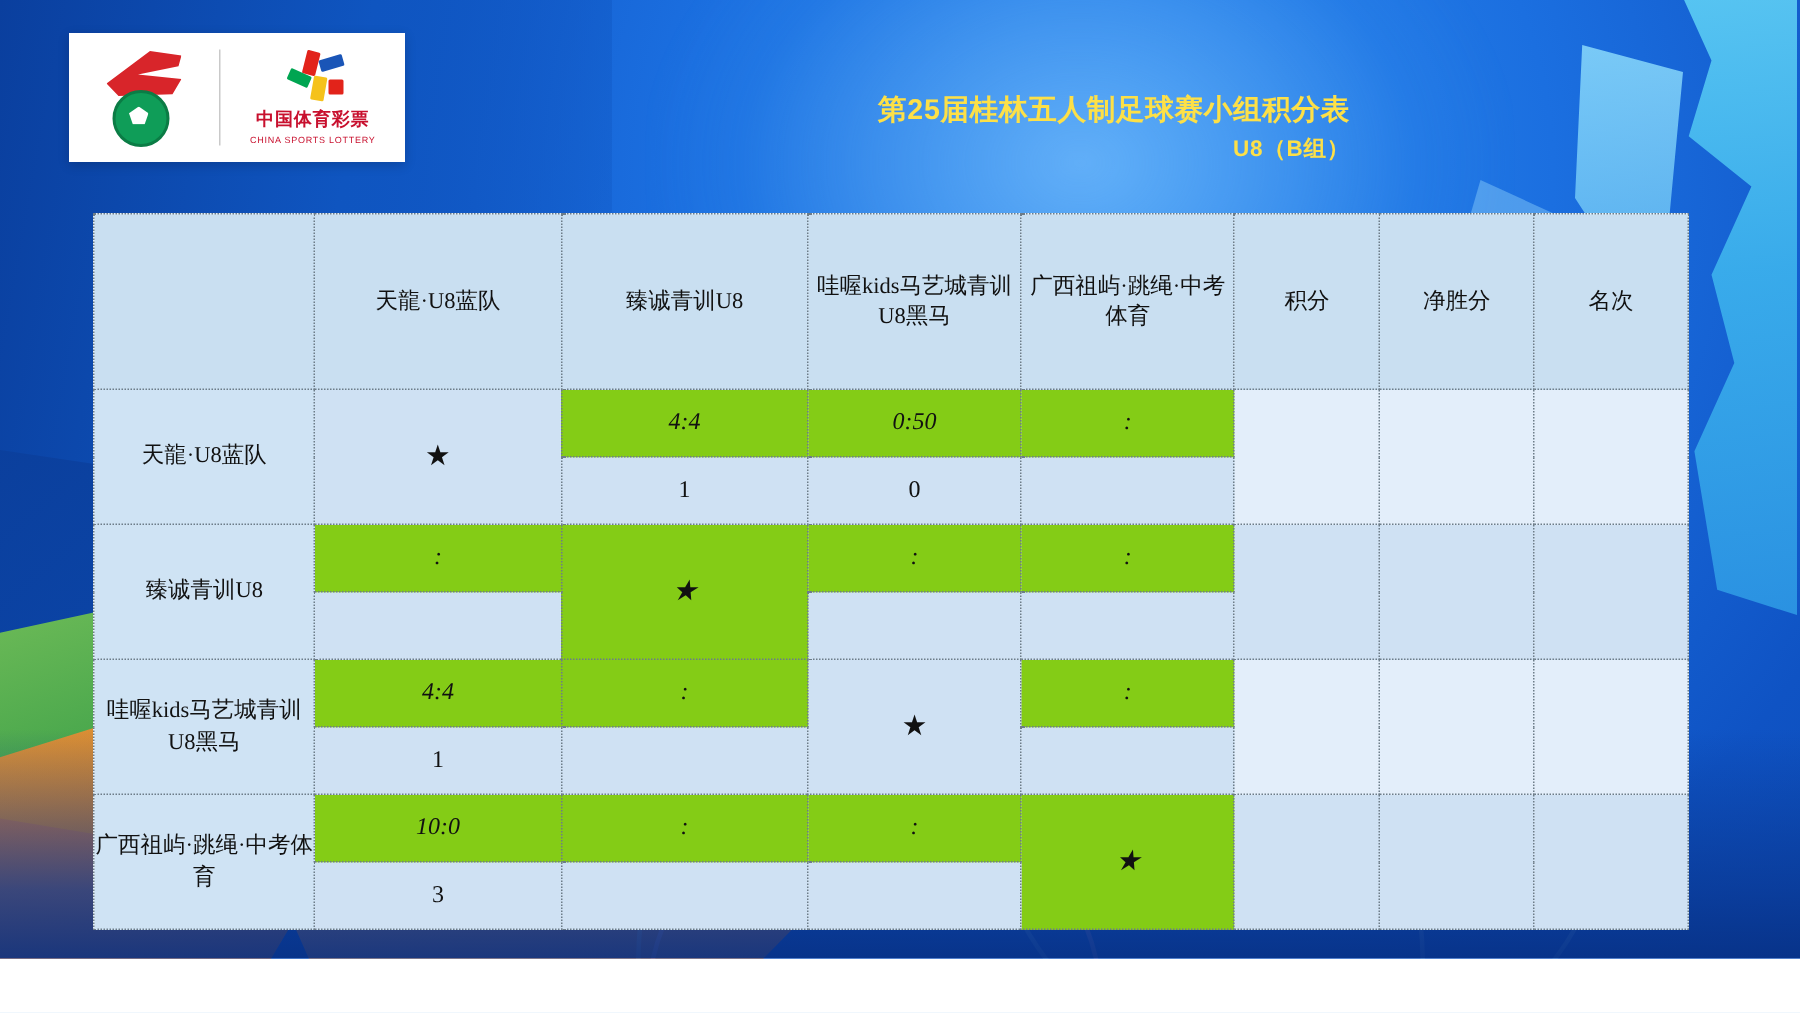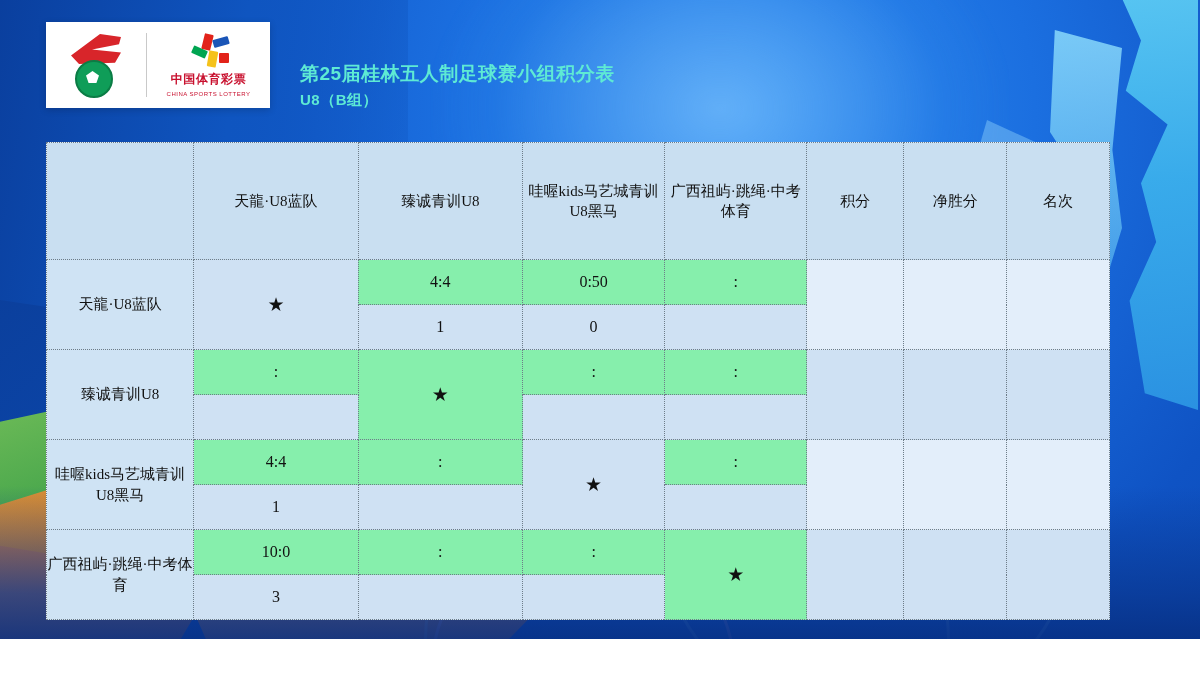--- a/index.html
+++ b/index.html
@@ -246,39 +246,39 @@
     background: #ffffff;
     clip-path: polygon(50% 0%, 100% 38%, 80% 100%, 20% 100%, 0% 38%);
   }
 
   
   #title-block {
     position: absolute;
     left: 300px;
     top: 60px;
     width: 600px;
-    text-align: left;
-    color: #5eead4;
+    text-align: right;
+    color: #fde047;
     line-height: 1.5;
   }
   #title-block .t1 {
     font-size: 19px;
     font-weight: bold;
     letter-spacing: 0.5px;
   }
   #title-block .t2 {
     font-size: 15px;
     font-weight: bold;
     letter-spacing: 0.5px;
   }
 
   
   #standings {
     position: absolute;
-    left: 46px;
+    left: 62px;
     top: 142px;
     width: 1064px;
     border-collapse: collapse;
     table-layout: fixed;
     background: rgba(236,245,252,0.95);
   }
   #standings td, #standings th {
     border: 1px dotted #6d7c88;
     padding: 0;
     text-align: center;
@@ -301,21 +301,21 @@
   .team-name {
     background: #cfe3f4;
     font-size: 15px;
     line-height: 1.4;
     padding: 2px 4px;
   }
   .cell {
     height: 44px;
     font-size: 16px;
   }
-  .band-a { background: #86efac; }
+  .band-a { background: #84cc16; font-style: italic; }
   .band-b { background: #cfe1f3; }
   .star {
     font-size: 19px;
     line-height: 1;
   }
   .summary-col { background: #e3eefa; }
   .summary-col.alt { background: #cfe1f3; }
 </style>
 </head>
 <body>

